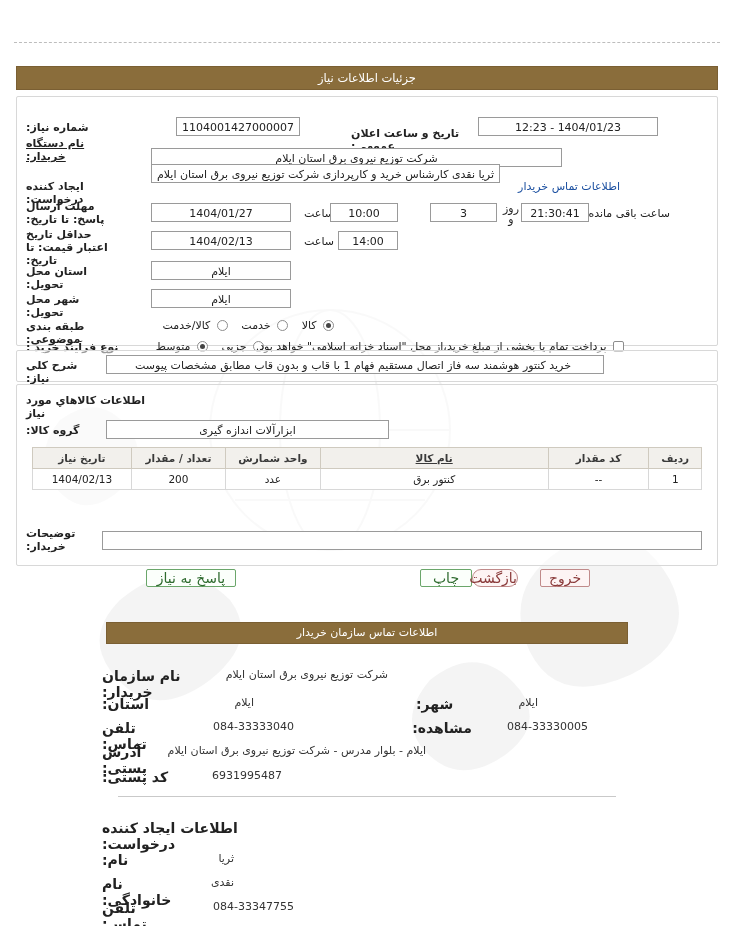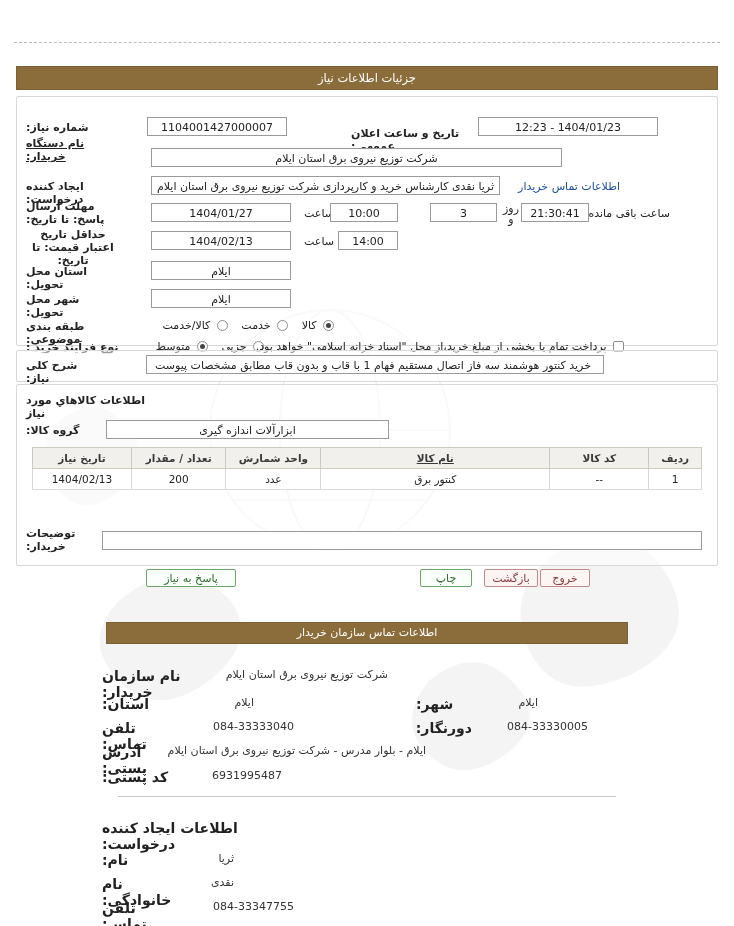--- a/index.html
+++ b/index.html
@@ -100,21 +100,21 @@
   }
   table.grid td{
     border:1px solid #d8d8d8;
     height:20px;
     padding:0 6px;
     text-align:center;
     background:#fff;
   }
   .btnrow{position:absolute;top:569px;left:0;right:0;height:22px;}
   .btn{
-    position:absolute;height:18px;line-height:17px;font-size:11px;
+    position:absolute;height:18px;line-height:17px;font-size:14px;
     text-align:center;border:1px solid #9b9b9b;background:#fff;
     box-sizing:border-box;cursor:pointer;border-radius:2px;
   }
   .btn.green{border-color:#6aa66a;color:#2f6b2f;background:#fbfffb;}
   .btn.red{border-color:#c08a8a;color:#8a3a3a;background:#fdf4f4;}
   .hdr-bar2{
     position:absolute;top:622px;left:106px;right:106px;height:20px;
     background:#8a6d3b;color:#fff;text-align:center;font-size:11px;line-height:20px;
     border:1px solid #7a5f33;
   }
@@ -145,42 +145,42 @@
 
 <div class="page">
 
   <div class="topline"></div>
 
   <div class="hdr-bar">جزئیات اطلاعات نیاز</div>
 
   <div class="panel p1"></div>
 
   <div class="lbl" style="top:121px;right:632px;width:76px;">شماره نیاز:</div>
-  <div class="fld" style="top:117px;right:447px;width:140px;">1104001427000007</div>
+  <div class="fld" style="top:117px;right:434px;width:124px;">1104001427000007</div>
 
   <div class="lbl" style="top:127px;right:248px;width:135px;text-align:left;">تاریخ و ساعت اعلان عمومی:</div>
   <div class="fld" style="top:117px;right:76px;width:180px;">1404/01/23 - 12:23</div>
 
   <div class="lbl" style="top:137px;right:614px;width:94px;text-decoration:underline;">نام دستگاه خریدار:</div>
   <div class="fld" style="top:148px;right:172px;width:411px;">شرکت توزیع نیروی برق استان ایلام</div>
 
   <div class="lbl" style="top:180px;right:604px;width:104px;">ایجاد کننده درخواست:</div>
-  <div class="fld" style="top:176px;right:234px;width:349px;">ثریا نقدی کارشناس خرید و کارپردازی شرکت توزیع نیروی برق استان ایلام</div>
+  <div class="fld" style="top:164px;right:234px;width:349px;">ثریا نقدی کارشناس خرید و کارپردازی شرکت توزیع نیروی برق استان ایلام</div>
   <a class="link" style="top:180px;right:114px;">اطلاعات تماس خریدار</a>
 
   <div class="lbl" style="top:200px;right:614px;width:94px;line-height:13px;">مهلت ارسال پاسخ: تا تاریخ:</div>
   <div class="fld" style="top:203px;right:443px;width:140px;">1404/01/27</div>
   <div class="plain" style="top:207px;right:400px;">ساعت</div>
   <div class="fld" style="top:203px;right:336px;width:68px;">10:00</div>
   <div class="fld" style="top:203px;right:237px;width:67px;">3</div>
   <div class="plain" style="top:203px;right:211px;width:24px;line-height:11px;text-align:center;">روز و</div>
   <div class="fld" style="top:203px;right:145px;width:68px;">21:30:41</div>
   <div class="plain" style="top:207px;right:64px;">ساعت باقی مانده</div>
 
-  <div class="lbl" style="top:228px;right:614px;width:94px;line-height:13px;text-align:center;">حداقل تاریخ اعتبار قیمت: تا تاریخ:</div>
+  <div class="lbl" style="top:228px;right:614px;width:94px;line-height:13px;">حداقل تاریخ اعتبار قیمت: تا تاریخ:</div>
   <div class="fld" style="top:231px;right:443px;width:140px;">1404/02/13</div>
   <div class="plain" style="top:235px;right:400px;">ساعت</div>
   <div class="fld" style="top:231px;right:336px;width:60px;">14:00</div>
 
   <div class="lbl" style="top:265px;right:614px;width:94px;">استان محل تحویل:</div>
   <div class="fld" style="top:261px;right:443px;width:140px;">ایلام</div>
 
   <div class="lbl" style="top:293px;right:614px;width:94px;">شهر محل تحویل:</div>
   <div class="fld" style="top:289px;right:443px;width:140px;">ایلام</div>
 
@@ -201,33 +201,33 @@
     <span class="radio on"></span>
     <span class="t">متوسط</span>
   </div>
   <div class="radgrp" style="top:340px;right:110px;">
     <span class="radio" style="border-radius:2px;"></span>
     <span class="t">پرداخت تمام یا بخشی از مبلغ خرید،از محل "اسناد خزانه اسلامی" خواهد بود.</span>
   </div>
 
   <div class="panel p2"></div>
   <div class="lbl" style="top:359px;right:636px;width:72px;">شرح کلی نیاز:</div>
-  <div class="fld rt" style="top:355px;right:130px;width:458px;text-align:center;">خرید کنتور هوشمند سه فاز اتصال مستقیم فهام 1 با قاب و بدون قاب مطابق مشخصات پیوست</div>
+  <div class="fld rt" style="top:355px;right:130px;width:498px;text-align:center;">خرید کنتور هوشمند سه فاز اتصال مستقیم فهام 1 با قاب و بدون قاب مطابق مشخصات پیوست</div>
 
   <div class="panel p3"></div>
   <div class="lbl" style="top:394px;right:586px;width:122px;">اطلاعات کالاهاي مورد نیاز</div>
 
   <div class="lbl" style="top:424px;right:636px;width:72px;">گروه کالا:</div>
   <div class="fld" style="top:420px;right:345px;width:283px;">ابزارآلات اندازه گیری</div>
 
   <table class="grid" style="top:447px;right:32px;width:670px;">
     <thead>
       <tr>
         <th style="width:42px;">ردیف</th>
-        <th style="width:100px;">کد کالا</th>
+        <th style="width:100px;">کد مقدار</th>
         <th style="width:255px;text-decoration:underline;">نام کالا</th>
         <th style="width:90px;">واحد شمارش</th>
         <th style="width:92px;">تعداد / مقدار</th>
         <th style="width:91px;">تاریخ نیاز</th>
       </tr>
     </thead>
     <tbody>
       <tr>
         <td>1</td>
         <td>--</td>
@@ -238,37 +238,37 @@
       </tr>
     </tbody>
   </table>
 
   <div class="lbl" style="top:527px;right:640px;width:68px;line-height:13px;">توضیحات خریدار:</div>
   <div class="fld rt" style="top:531px;right:32px;width:600px;"></div>
 
   <div class="btnrow">
     <div class="btn green" style="right:498px;width:90px;">پاسخ به نیاز</div>
     <div class="btn green" style="right:262px;width:52px;">چاپ</div>
-    <div class="btn red" style="right:196px;width:54px;">بازگشت</div>
+    <div class="btn red" style="right:216px;width:46px;border-radius:9px;">بازگشت</div>
     <div class="btn red" style="right:144px;width:50px;">خروج</div>
   </div>
 
   <div class="hdr-bar2">اطلاعات تماس سازمان خریدار</div>
 
   <div class="kv-l" style="top:668px;right:528px;width:104px;">نام سازمان خریدار:</div>
   <div class="kv-v" style="top:668px;right:346px;">شرکت توزیع نیروی برق استان ایلام</div>
 
   <div class="kv-l" style="top:696px;right:556px;width:76px;">استان:</div>
   <div class="kv-v" style="top:696px;right:480px;">ایلام</div>
   <div class="kv-l" style="top:696px;right:262px;width:56px;">شهر:</div>
   <div class="kv-v" style="top:696px;right:196px;">ایلام</div>
 
   <div class="kv-l" style="top:720px;right:556px;width:76px;">تلفن تماس:</div>
   <div class="kv-v" style="top:720px;right:440px;">084-33333040</div>
-  <div class="kv-l" style="top:720px;right:262px;width:56px;">دورنگار:</div>
+  <div class="kv-l" style="top:720px;right:262px;width:56px;">مشاهده:</div>
   <div class="kv-v" style="top:720px;right:146px;">084-33330005</div>
 
   <div class="kv-l" style="top:744px;right:556px;width:76px;">آدرس پستی:</div>
   <div class="kv-v" style="top:744px;right:308px;">ایلام - بلوار مدرس - شرکت توزیع نیروی برق استان ایلام</div>
 
   <div class="kv-l" style="top:769px;right:556px;width:76px;">کد پستی:</div>
   <div class="kv-v" style="top:769px;right:452px;margin-left:24px;">6931995487</div>
 
   <div class="hr" style="top:796px;right:118px;width:498px;"></div>
 

